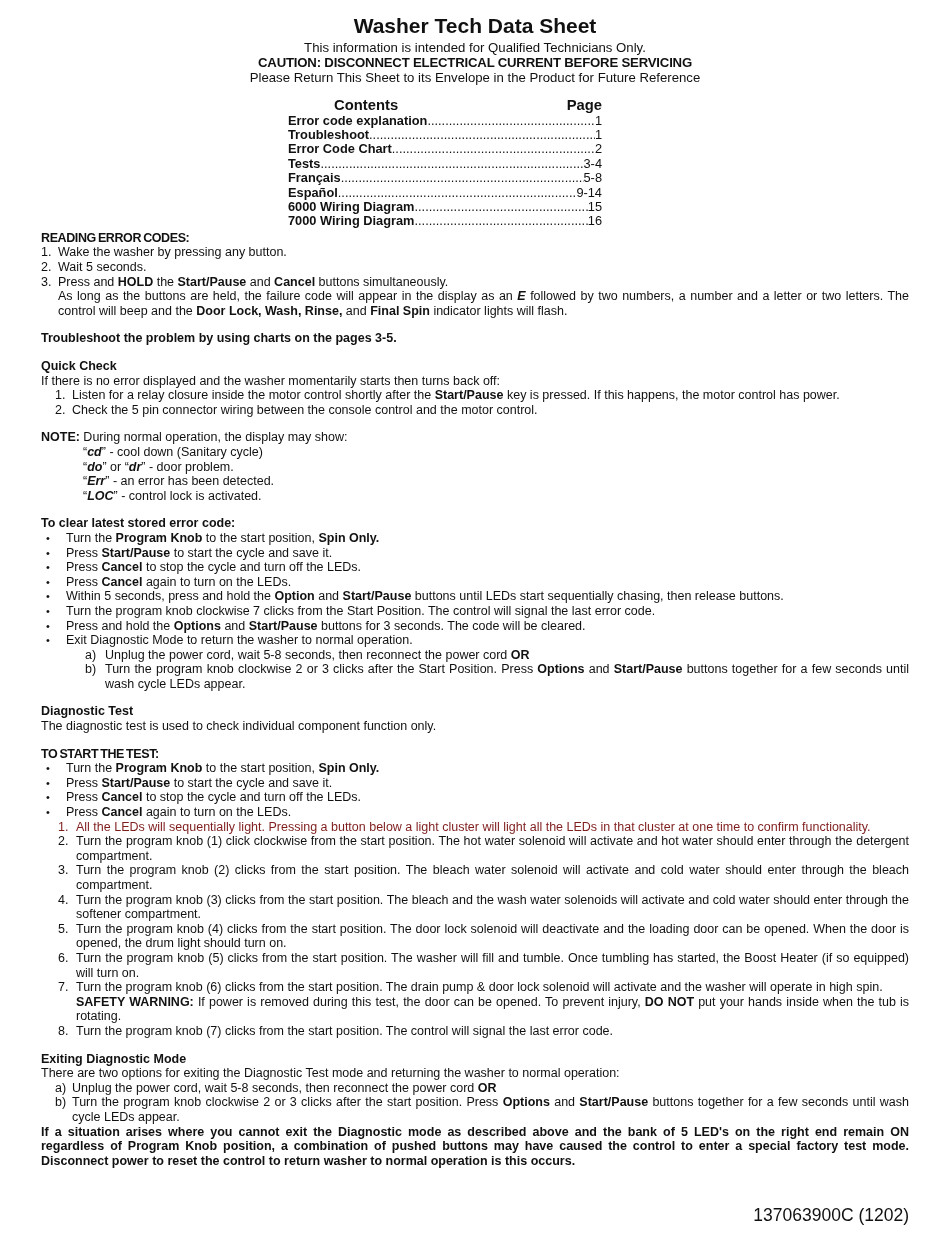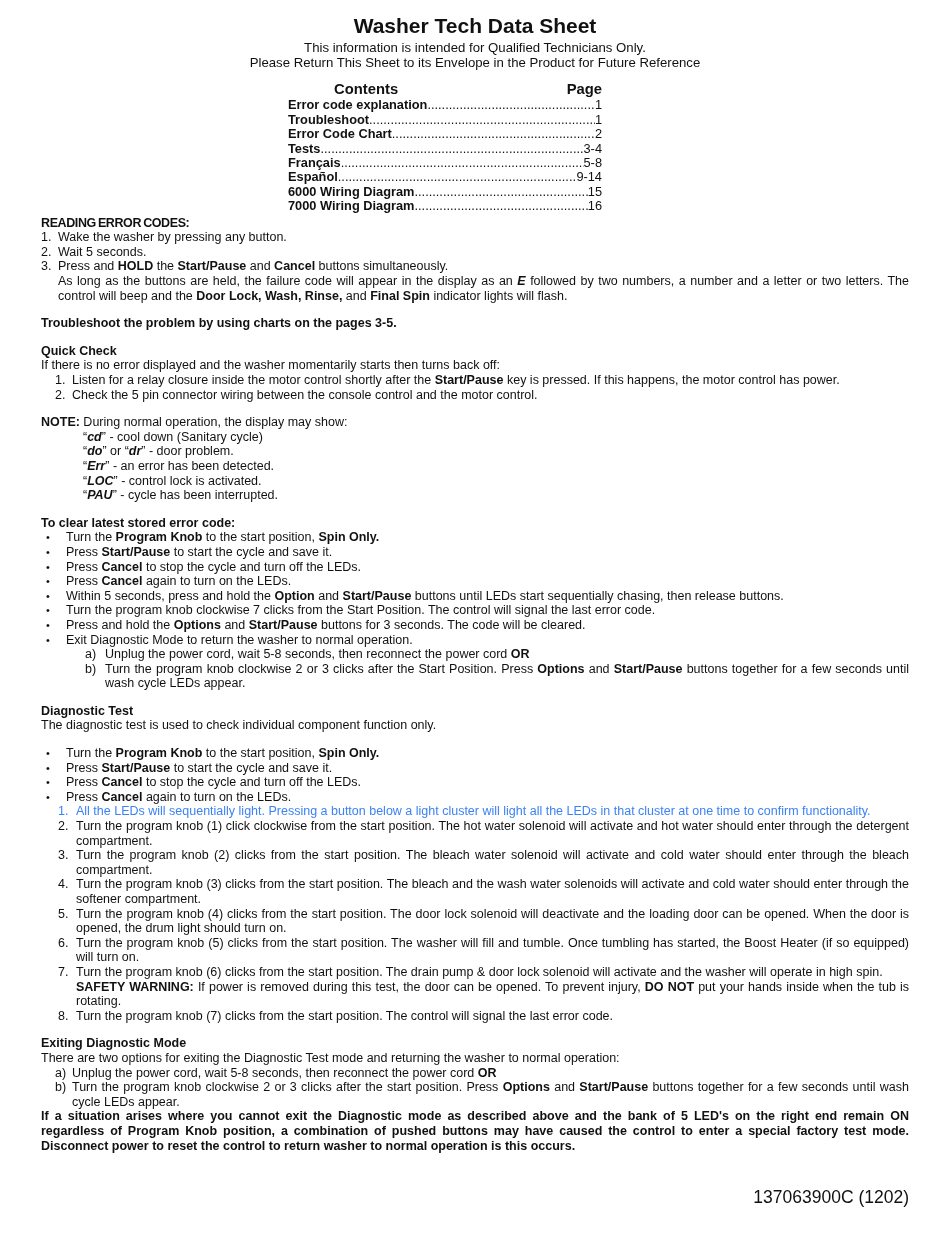--- a/index.html
+++ b/index.html
@@ -41,32 +41,33 @@
   .qcn{padding-left:31px;text-indent:-17px;}  .qcn .mk{width:17px;}
   .code{padding-left:42px;}
   .bul{padding-left:25px;text-indent:-25px;}  .bul .mk{width:25px;padding-left:5px;box-sizing:border-box;font-size:11px;}
   .ab{padding-left:64px;text-indent:-20px;}   .ab .mk{width:20px;}
   .sn{padding-left:35px;text-indent:-18px;}   .sn .mk{width:18px;}
   .sncont{padding-left:35px;}
   .eab{padding-left:31px;text-indent:-17px;}  .eab .mk{width:17px;}
   .b{font-weight:bold;}
   .i{font-style:italic;}
   .u{}
-  .gray{color:#3b82f6;}
+  .gray{color:#7f1d1d;}
   
-  .footer{position:absolute;right:41px;bottom:33px;font-size:17.5px;line-height:20px;}
+  .footer{position:absolute;right:41px;bottom:15px;font-size:17.5px;line-height:20px;}
 </style>
 </head>
 <body>
 
 <div class="page">
 
   <div class="hdr">
     <div class="title">Washer Tech Data Sheet</div>
     <div class="sub">This information is intended for Qualified Technicians Only.</div>
+    <div class="sub caution">CAUTION: DISCONNECT ELECTRICAL CURRENT BEFORE SERVICING</div>
     <div class="sub">Please Return This Sheet to its Envelope in the Product for Future Reference</div>
   </div>
 
   <div class="contents">
     <div class="c-head">
       <span class="ct">Contents</span>
       <span class="pg">Page</span>
     </div>
     <div id="contents-rows">
         <div class="c-row">
@@ -124,37 +125,37 @@
       <div class="ln p"><span class="b u">Quick Check</span></div>
       <div class="ln p"><span>If there is no error displayed and the washer momentarily starts then turns back off:</span></div>
       <div class="ln qcn"><span class="mk">1.</span><span>Listen for a relay closure inside the motor control shortly after the </span><span class="b">Start/Pause</span><span> key is pressed. If this happens, the motor control has power.</span></div>
       <div class="ln qcn"><span class="mk">2.</span><span>Check the 5 pin connector wiring between the console control and the motor control.</span></div>
       <div class="ln gap"></div>
       <div class="ln p"><span class="b">NOTE:</span><span> During normal operation, the display may show:</span></div>
       <div class="ln code"><span>“</span><span class="b i">cd</span><span>” - cool down (Sanitary cycle)</span></div>
       <div class="ln code"><span>“</span><span class="b i">do</span><span>” or “</span><span class="b i">dr</span><span>” - door problem.</span></div>
       <div class="ln code"><span>“</span><span class="b i">Err</span><span>” - an error has been detected.</span></div>
       <div class="ln code"><span>“</span><span class="b i">LOC</span><span>” - control lock is activated.</span></div>
-      <div class="ln code"><span>“</span><span class="b i">PAU</span><span>” - cycle has been interrupted.</span></div>
       <div class="ln gap"></div>
       <div class="ln p"><span class="b">To clear latest stored error code:</span></div>
       <div class="ln bul"><span class="mk">•</span><span>Turn the </span><span class="b">Program Knob</span><span> to the </span><span class="u">start position</span><span>, </span><span class="b">Spin Only.</span></div>
       <div class="ln bul"><span class="mk">•</span><span>Press </span><span class="b">Start/Pause</span><span> to start the cycle and save it.</span></div>
       <div class="ln bul"><span class="mk">•</span><span>Press </span><span class="b">Cancel</span><span> to stop the cycle and turn off the LEDs.</span></div>
       <div class="ln bul"><span class="mk">•</span><span>Press </span><span class="b">Cancel</span><span> again to turn on the LEDs.</span></div>
       <div class="ln bul"><span class="mk">•</span><span class="u">Within 5 seconds</span><span>, press and hold the </span><span class="b">Option</span><span> and </span><span class="b">Start/Pause</span><span> buttons until LEDs start sequentially chasing, then release buttons.</span></div>
       <div class="ln bul"><span class="mk">•</span><span>Turn the program knob clockwise 7 clicks from the </span><span class="u">Start Position</span><span>. The control will signal the last error code.</span></div>
       <div class="ln bul"><span class="mk">•</span><span>Press and hold the </span><span class="b">Options</span><span> and </span><span class="b">Start/Pause</span><span> buttons for 3 seconds. The code will be cleared.</span></div>
       <div class="ln bul"><span class="mk">•</span><span>Exit Diagnostic Mode to return the washer to normal operation.</span></div>
       <div class="ln ab"><span class="mk">a)</span><span>Unplug the power cord, wait 5-8 seconds, then reconnect the power cord </span><span class="b u">OR</span></div>
       <div class="ln ab"><span class="mk">b)</span><span>Turn the program knob clockwise 2 or 3 clicks after the </span><span class="u">Start Position</span><span>. Press </span><span class="b">Options</span><span> and </span><span class="b">Start/Pause</span><span> buttons together for a few seconds until wash cycle LEDs appear.</span></div>
       <div class="ln gap"></div>
       <div class="ln p"><span class="b">Diagnostic Test</span></div>
       <div class="ln p"><span>The diagnostic test is used to check individual component function only.</span></div>
       <div class="ln gap"></div>
+      <div class="ln p tight"><span class="b u">TO START THE TEST:</span></div>
       <div class="ln bul"><span class="mk">•</span><span>Turn the </span><span class="b">Program Knob</span><span> to the </span><span class="u">start position</span><span>, </span><span class="b">Spin Only.</span></div>
       <div class="ln bul"><span class="mk">•</span><span>Press </span><span class="b">Start/Pause</span><span> to start the cycle and save it.</span></div>
       <div class="ln bul"><span class="mk">•</span><span>Press </span><span class="b">Cancel</span><span> to stop the cycle and turn off the LEDs.</span></div>
       <div class="ln bul"><span class="mk">•</span><span>Press </span><span class="b">Cancel</span><span> again to turn on the LEDs.</span></div>
       <div class="ln sn gray"><span class="mk">1.</span><span>All the LEDs will sequentially light. Pressing a button below a light cluster will light all the LEDs in that cluster at one time to confirm functionality.</span></div>
       <div class="ln sn"><span class="mk">2.</span><span>Turn the program knob (1) click clockwise from the start position. The hot water solenoid will activate and hot water should enter through the detergent compartment.</span></div>
       <div class="ln sn"><span class="mk">3.</span><span>Turn the program knob (2) clicks from the start position. The bleach water solenoid will activate and cold water should enter through the bleach compartment.</span></div>
       <div class="ln sn"><span class="mk">4.</span><span>Turn the program knob (3) clicks from the start position. The bleach and the wash water solenoids will activate and cold water should enter through the softener compartment.</span></div>
       <div class="ln sn"><span class="mk">5.</span><span>Turn the program knob (4) clicks from the start position. The door lock solenoid will deactivate and the loading door can be opened. When the door is opened, the drum light should turn on.</span></div>
       <div class="ln sn"><span class="mk">6.</span><span>Turn the program knob (5) clicks from the start position. The washer will fill and tumble. Once tumbling has started, the Boost Heater (if so equipped) will turn on.</span></div>

